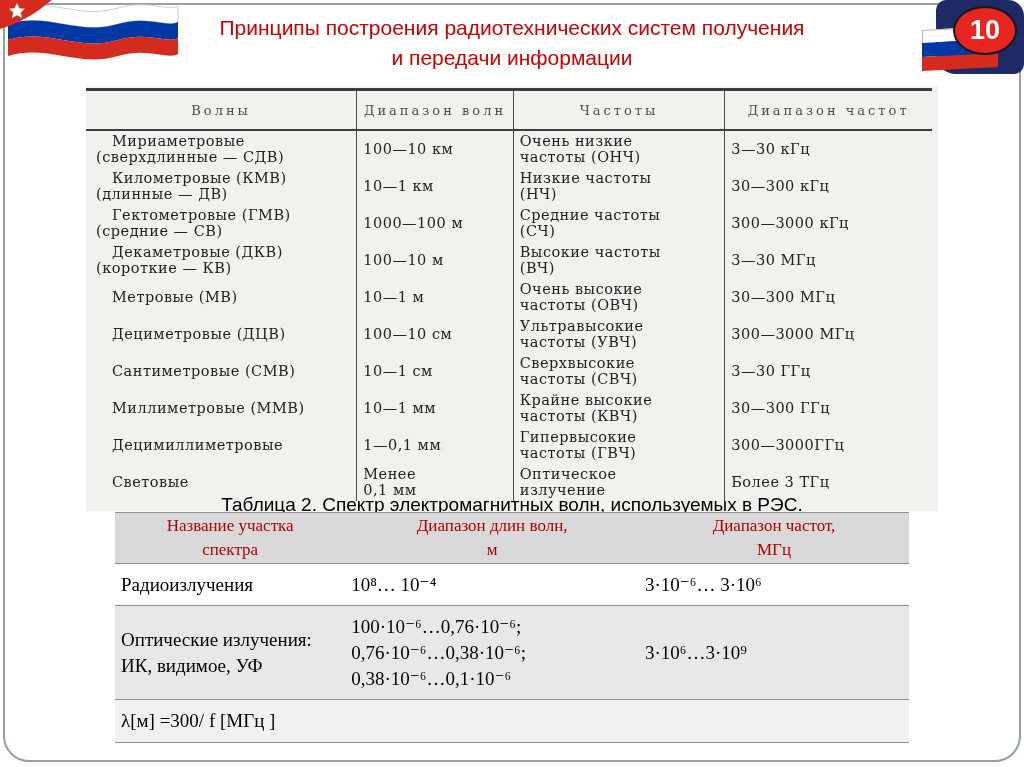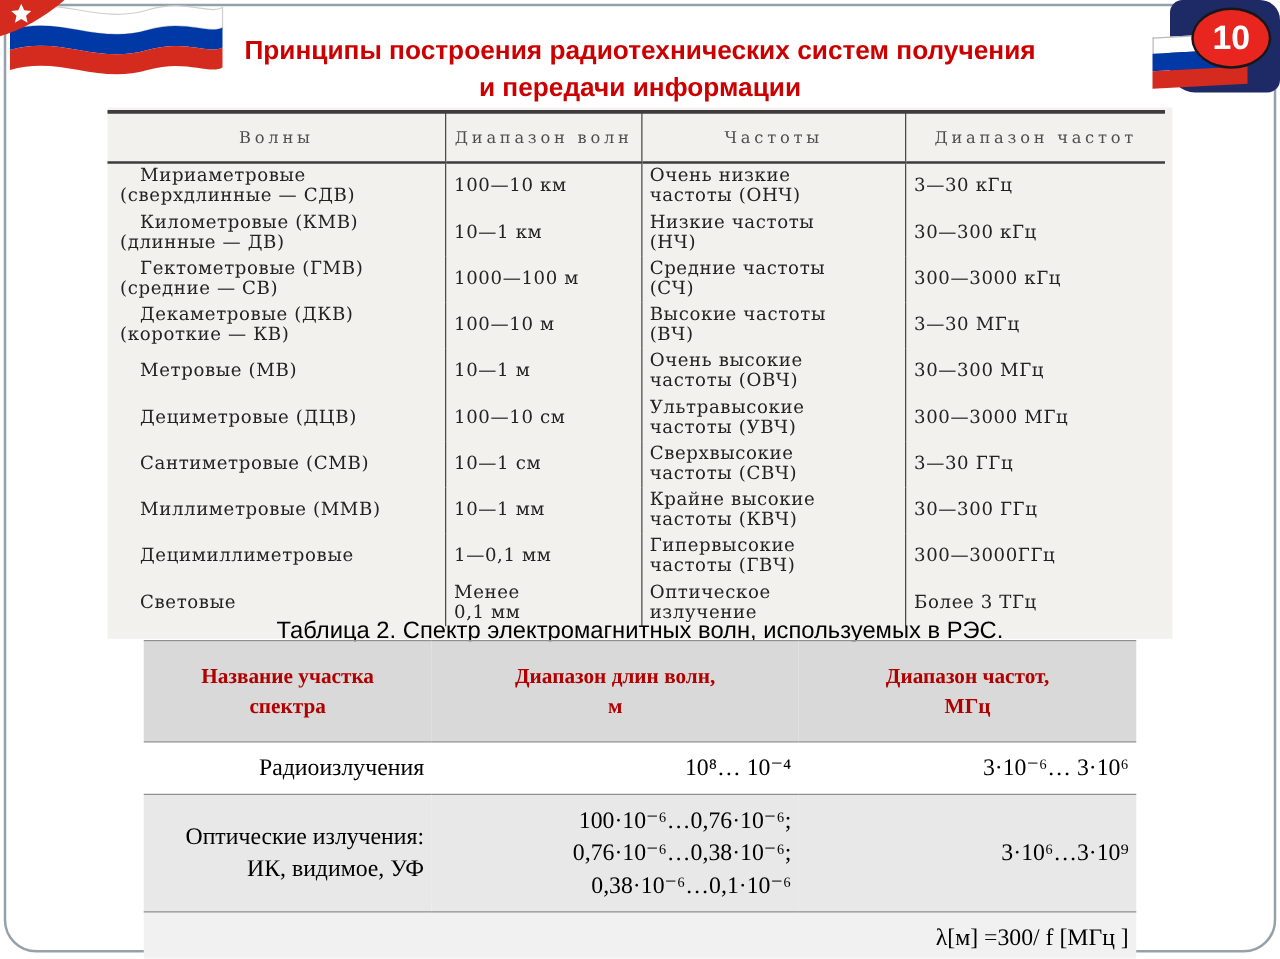--- a/index.html
+++ b/index.html
@@ -26,22 +26,22 @@
   .badge-flag .r { background:#d52b1e; }
   .badge-oval {
     position:absolute; right:7px; top:6px; width:60px; height:45px;
     background:#e8251f; border:2px solid #17171a; border-radius:50%;
     display:flex; align-items:center; justify-content:center;
   }
   .badge-oval span { color:#ffffff; font-size:27px; font-weight:bold; }
 
   
   .title {
-    position:absolute; top:10px; left:140px; right:140px; margin:16px;
-    text-align:center; font-size:21px; line-height:1.45; font-weight:bold;
+    position:absolute; top:10px; left:140px; right:140px; margin:3px;
+    text-align:center; font-size:21px; line-height:1.45; font-weight:normal;
     color:#cc0000; white-space:pre-line; z-index:2;
   }
 
   
   .scan {
     position:absolute; left:86px; right:86px; top:86px;
     background:#f3f1ee; padding:2px 6px 10px 0;
   }
   table.scan-table {
     width:100%; border-collapse:collapse; table-layout:fixed;
@@ -65,26 +65,26 @@
     text-align:center; font-size:19px; color:#000000;
   }
 
   
   table.spec {
     position:absolute; left:115px; right:115px; top:512px; width:794px;
     border-collapse:collapse; table-layout:fixed;
     font-family:"Liberation Serif","DejaVu Serif",serif;
   }
   table.spec th {
-    background:#d9d9d9; color:#b00000; font-weight:bold; font-size:17px;
-    line-height:1.4; padding:16px 4px; white-space:pre-line; text-align:center;
+    background:#d9d9d9; color:#b00000; font-weight:normal; font-size:17px;
+    line-height:1.4; padding:1px 4px; white-space:pre-line; text-align:center;
     border-top:1.5px solid #8f8f8f; border-bottom:1.5px solid #8f8f8f;
   }
   table.spec td {
-    font-size:19px; line-height:1.35; text-align:right; padding:8px 6px;
+    font-size:19px; line-height:1.35; text-align:left; padding:8px 6px;
     white-space:pre-line; border-bottom:1.5px solid #8f8f8f; color:#000;
   }
   tr.spec-row-optical td { background:#e8e8e8; }
   tr.spec-row-formula td { background:#f1f1f1; }
 </style>
 </head>
 <body>
 
 <div class="slide">
   <div class="frame"></div>

